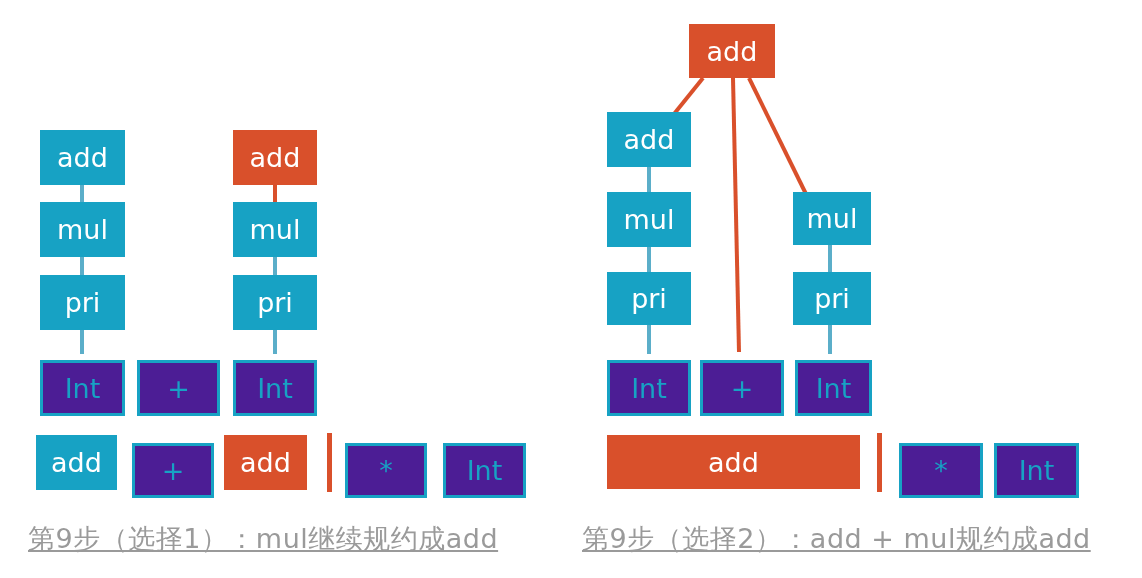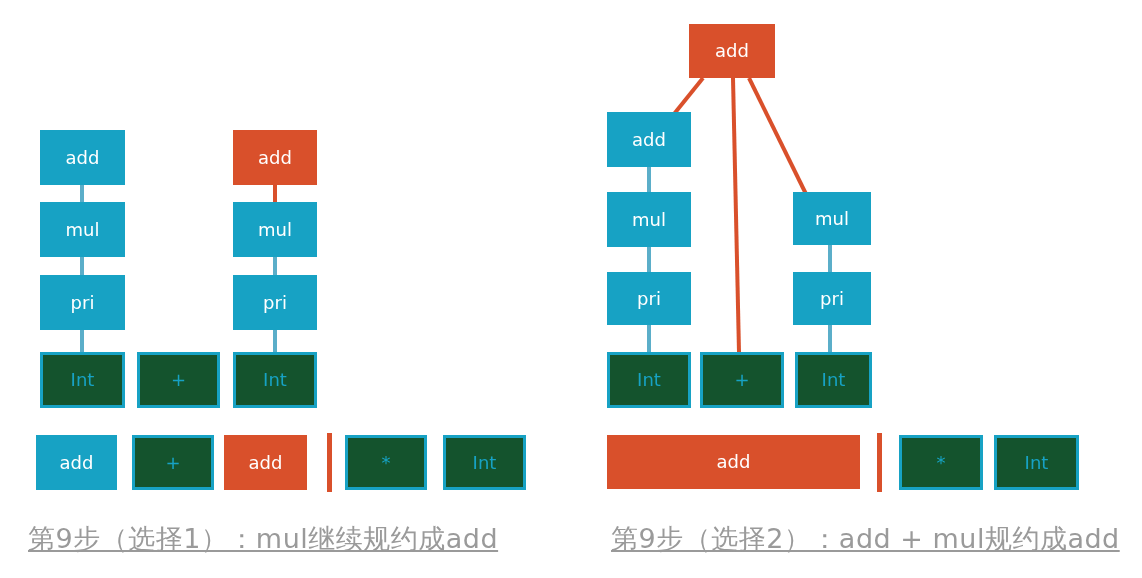--- a/index.html
+++ b/index.html
@@ -9,25 +9,25 @@
     --caption:#9A9A9A;
   }
   html,body{margin:0;padding:0;background:#fff;}
   .canvas{
     position:relative;width:1142px;height:578px;background:#ffffff;
     font-family:"DejaVu Sans","Liberation Sans",sans-serif;overflow:hidden;
   }
   .box{
     position:absolute;box-sizing:border-box;
     display:flex;align-items:center;justify-content:center;
-    font-size:18px;line-height:1;
+    font-size:27px;line-height:1;
   }
   .fill-teal{background:var(--teal);color:#ffffff;}
   .fill-orange{background:var(--orange);color:#ffffff;}
-  .outline{background:#14532d;border:3px solid var(--teal);color:var(--teal);}
+  .outline{background:#4c1d95;border:3px solid var(--teal);color:var(--teal);margin-top:8px;}
   .conn{position:absolute;width:4px;}
   .conn-teal{background:var(--teal-light);}
   .conn-orange{background:var(--orange);}
   .sepbar{position:absolute;width:5px;background:var(--orange);}
   .caption{
     position:absolute;font-size:27px;color:var(--caption);
     white-space:nowrap;letter-spacing:0.5px;text-decoration:underline;
   }
   .overlay{position:absolute;left:0;top:0;pointer-events:none;}
 </style>
@@ -89,15 +89,15 @@
 
   <div class="box fill-teal" style="left:793px;top:192px;width:78px;height:53px">mul</div>
   <div class="box fill-teal" style="left:793px;top:272px;width:78px;height:53px">pri</div>
   <div class="box outline" style="left:795px;top:352px;width:77px;height:56px">Int</div>
 
   <div class="box fill-orange" style="left:607px;top:435px;width:253px;height:54px">add</div>
   <div class="sepbar" style="left:877px;top:433px;height:59px"></div>
   <div class="box outline" style="left:899px;top:435px;width:84px;height:55px">*</div>
   <div class="box outline" style="left:994px;top:435px;width:85px;height:55px">Int</div>
 
-  <div class="caption" style="left:611px;top:521px">第9步（选择2）：add + mul规约成add</div>
+  <div class="caption" style="left:582px;top:521px">第9步（选择2）：add + mul规约成add</div>
 
 </div>
 
 </body></html>

